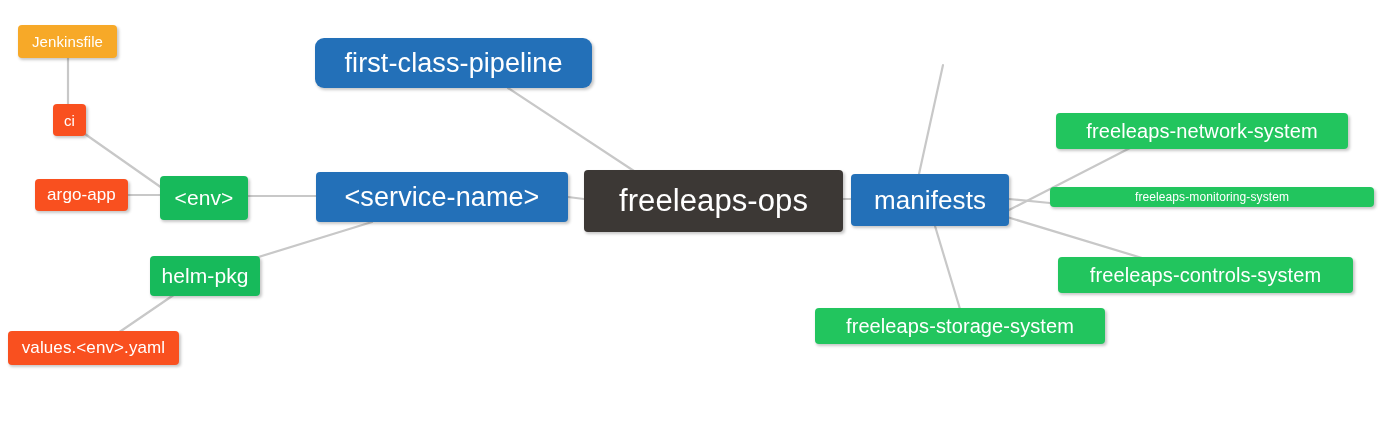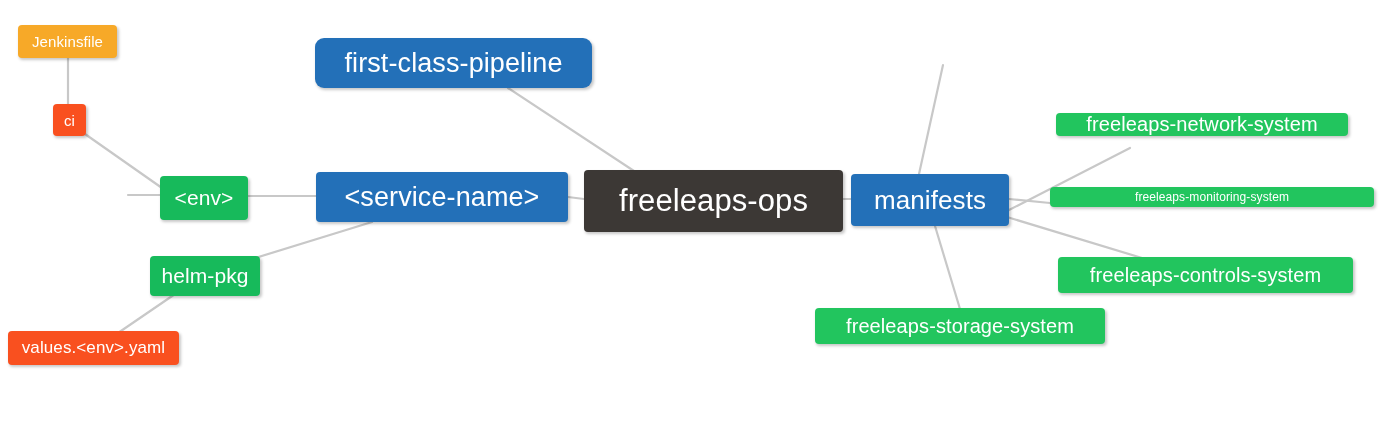--- a/index.html
+++ b/index.html
@@ -81,20 +81,23 @@
   </svg>
 
   <div class="node n-orange" style="left:18px; top:25px; width:99px; height:33px; font-size:15px;align-items:center;">
     <span>Jenkinsfile</span>
   </div>
 
   <div class="node n-red" style="left:53px; top:104px; width:33px; height:32px; font-size:15px;">
     <span>ci</span>
   </div>
 
+  <div class="node n-red" style="left:35px; top:179px; width:93px; height:32px; font-size:17px;">
+    <span>argo-app</span>
+  </div>
 
   <div class="node n-green2" style="left:160px; top:176px; width:88px; height:44px; font-size:21px;align-items:center;">
     <span>&lt;env&gt;</span>
   </div>
 
   <div class="node n-green2" style="left:150px; top:256px; width:110px; height:40px; font-size:21px;">
     <span>helm-pkg</span>
   </div>
 
   <div class="node n-red" style="left:8px; top:331px; width:171px; height:34px; font-size:17px;align-items:center;">
@@ -111,21 +114,21 @@
 
   <div class="node n-root" style="left:584px; top:170px; width:259px; height:62px; font-size:31px;">
     <span>freeleaps-ops</span>
   </div>
 
   <div class="node n-blue" style="left:851px; top:174px; width:158px; height:52px; font-size:26px;">
     <span>manifests</span>
   </div>
 
 
-  <div class="node n-green" style="left:1056px; top:113px; width:292px; height:23px; font-size:20px;">
+  <div class="node n-green" style="left:1056px; top:113px; width:292px; height:36px; font-size:20px;">
     <span>freeleaps-network-system</span>
   </div>
 
   <div class="node n-green" style="left:1050px; top:187px; width:324px; height:20px; font-size:12px;">
     <span>freeleaps-monitoring-system</span>
   </div>
 
   <div class="node n-green" style="left:1058px; top:257px; width:295px; height:36px; font-size:20px;">
     <span>freeleaps-controls-system</span>
   </div>

